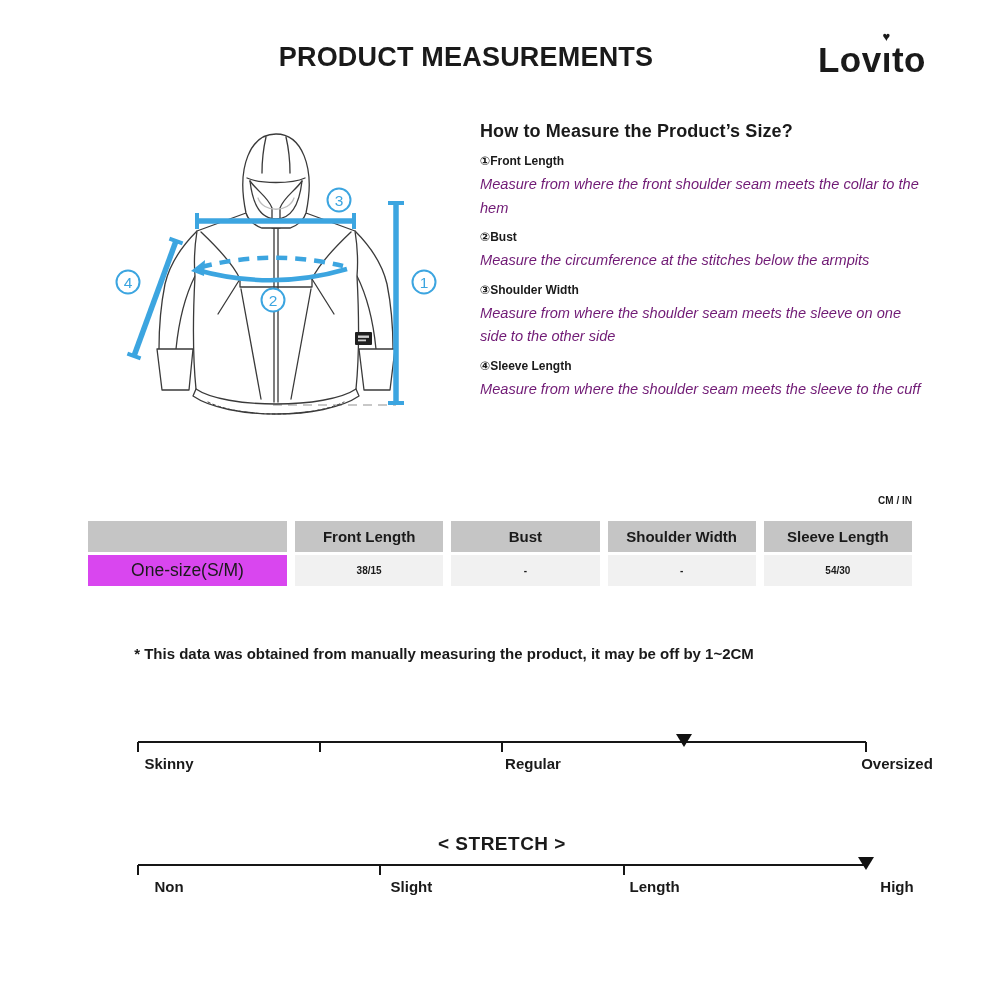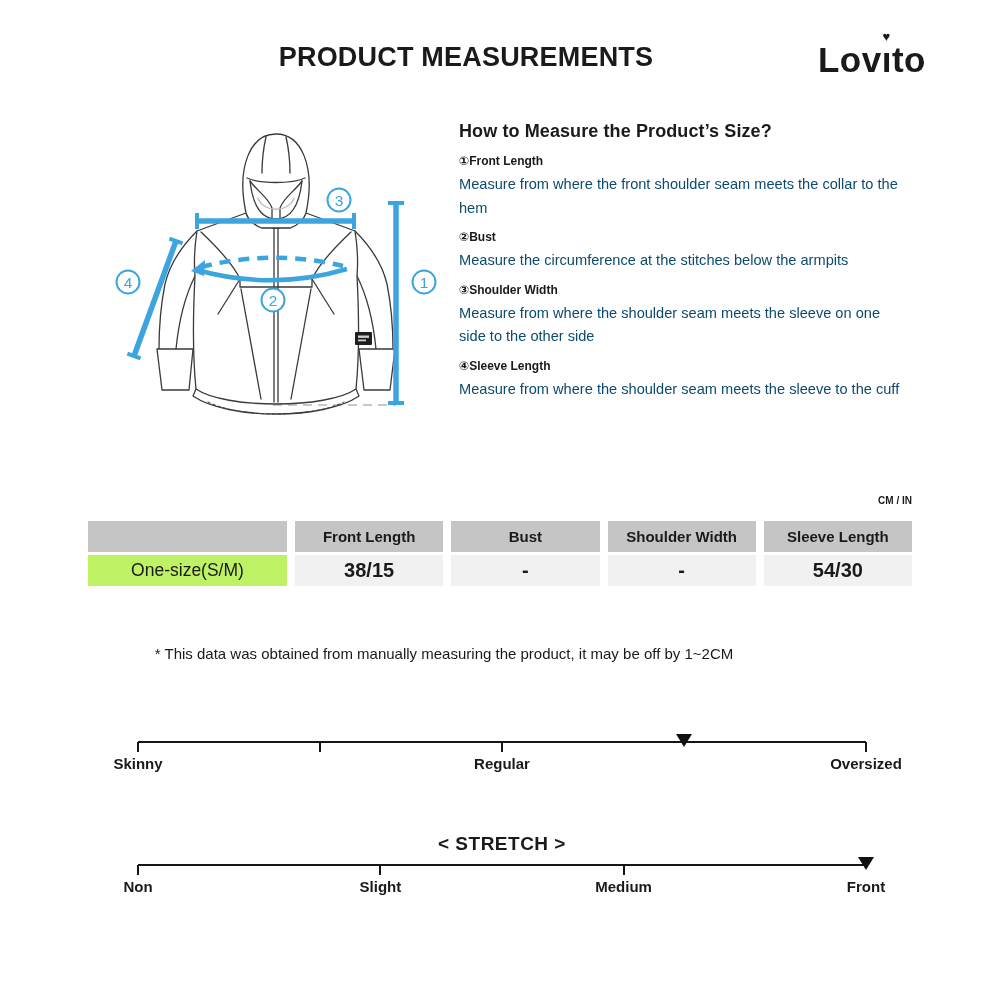--- a/index.html
+++ b/index.html
@@ -18,64 +18,64 @@
   .brand {
     position:absolute; top:40px; right:74px;
     font-size:35px; font-weight:800; letter-spacing:0.5px;
   }
   .brand .iwrap { position:relative; }
   .brand .heart {
     position:absolute; left:0.8px; top:-11px; font-size:13px; font-weight:400;
   }
   .diagram { position:absolute; left:100px; top:118px; }
 
-  .howto { position:absolute; left:459px; top:119px; width:450px; }
+  .howto { position:absolute; left:480px; top:119px; width:450px; }
   .howto h2 { font-size:18px; font-weight:800; line-height:24px; margin-bottom:7px; letter-spacing:0.1px; }
   .howto .item-label { font-size:12px; font-weight:800; line-height:23px; margin-top:6px; }
-  .howto .item-desc { font-size:14.6px; color:#0c4a6e; line-height:23.5px; margin-bottom:2px; }
+  .howto .item-desc { font-size:14.6px; color:#701a75; line-height:23.5px; margin-bottom:2px;font-style:italic; }
 
   .unit-label {
     position:absolute; top:495px; left:88px; width:824px;
     text-align:right; font-size:10px; font-weight:800;
   }
   .size-table {
     position:absolute; left:88px; top:521px; width:824px;
     display:grid; grid-template-columns:199px 1fr 1fr 1fr 1fr;
     column-gap:8px; row-gap:3px;
   }
   .size-table .cell {
     height:31px; display:flex; align-items:center; justify-content:center;
   }
   .size-table .th { background:#c5c5c5; font-size:15px; font-weight:800; }
-  .size-table .rowhead { background:#bef264; font-size:17.5px; font-weight:400; }
-  .size-table .td { background:#f1f1f1; font-size:20px; font-weight:800; }
+  .size-table .rowhead { background:#d946ef; font-size:17.5px; font-weight:400; }
+  .size-table .td { background:#f1f1f1; font-size:10px; font-weight:800; }
 
   .note {
     position:absolute; top:645px; left:0; width:888px;
-    text-align:center; font-size:15px; font-weight:400;
+    text-align:center; font-size:15px; font-weight:700;
   }
 
   .slider { position:absolute; left:138px; width:728px; }
   .slider-fit { top:741px; }
   .slider-stretch { top:833px; }
   .slider-title { text-align:center; font-size:19px; font-weight:800; letter-spacing:0.5px; margin-bottom:9px; }
   .slider-line { position:relative; height:2px; background:#161616; }
   .slider-line .tick {
     position:absolute; top:1px; width:2px; height:10px; background:#161616;
     transform:translateX(-50%);
   }
   .slider-line .marker {
     position:absolute; bottom:-4px; width:0; height:0;
     border-left:8px solid transparent; border-right:8px solid transparent;
     border-top:13px solid #111; transform:translateX(-50%);
   }
   .slider-labels { position:relative; height:20px; margin-top:12px; }
   .slider-labels .slabel {
     position:absolute; top:0; transform:translateX(-50%);
-    font-size:15px; font-weight:800; white-space:nowrap;
+    font-size:15px; font-weight:800; white-space:nowrap;margin-left:31px;
   }
 </style>
 </head>
 <body>
 
 <div class="page-title">PRODUCT MEASUREMENTS</div>
 
 <div class="brand">
   <span>Lov</span><span class="iwrap"><span>ı</span><span class="heart">♥</span></span><span>to</span>
 </div>
@@ -203,16 +203,16 @@
   <div class="slider-title">&lt; STRETCH &gt;</div>
   <div class="slider-line">
       <span class="tick" style="left: 0%;"></span>
       <span class="tick" style="left: 33.3%;"></span>
       <span class="tick" style="left: 66.7%;"></span>
       <span class="marker" style="left: 100%;"></span>
     </div>
   <div class="slider-labels">
       <span class="slabel" style="left: 0%;">Non</span>
       <span class="slabel" style="left: 33.3%;">Slight</span>
-      <span class="slabel" style="left: 66.7%;">Medium</span>
-      <span class="slabel" style="left: 100%;">Front</span>
+      <span class="slabel" style="left: 66.7%;">Length</span>
+      <span class="slabel" style="left: 100%;">High</span>
     </div>
 </div>
 
 </body></html>

